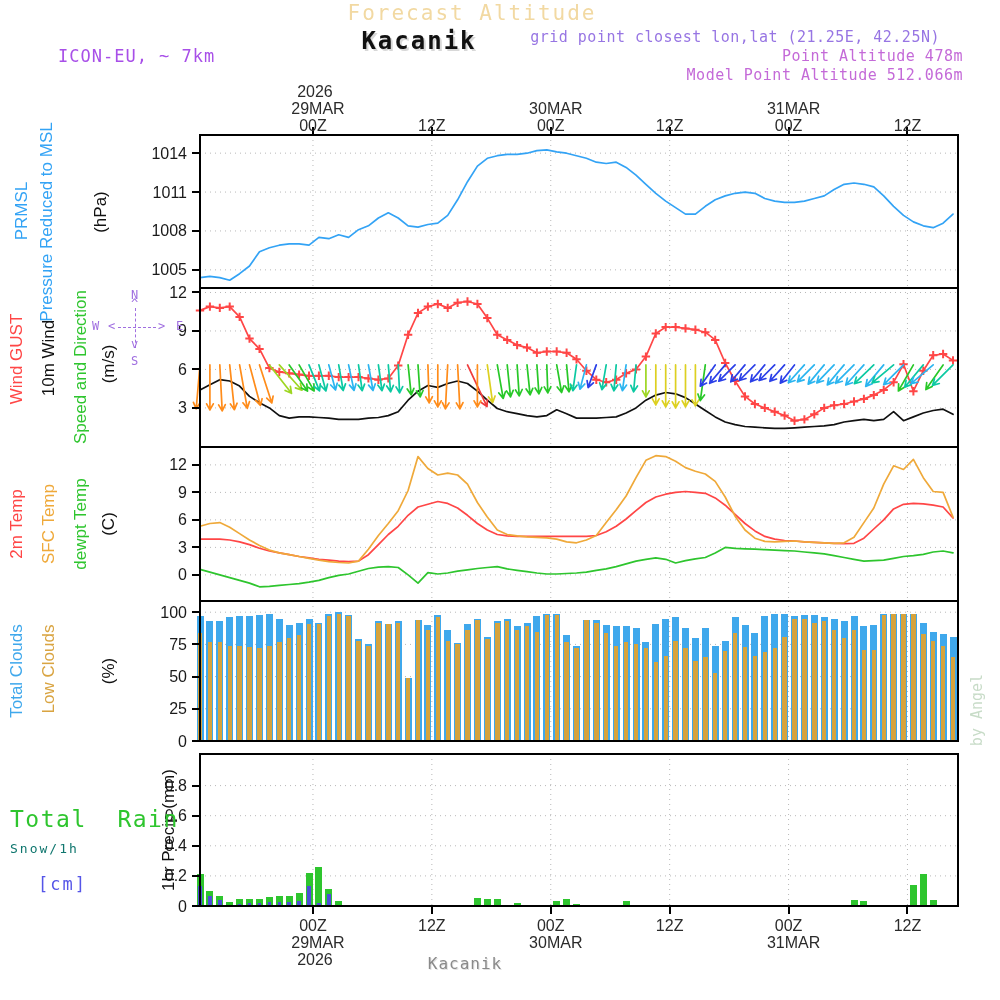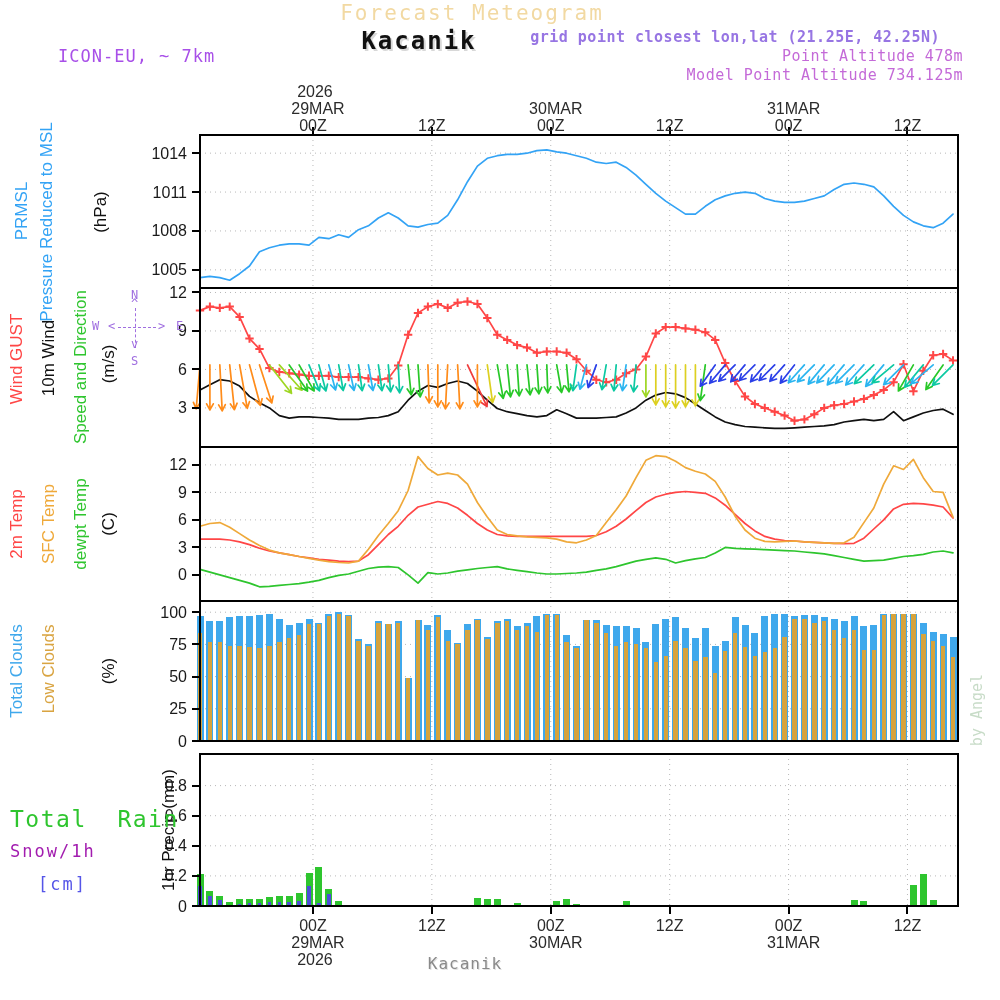--- a/index.html
+++ b/index.html
@@ -7,21 +7,21 @@
         font-family:"Liberation Sans",sans-serif;}
   .abs{position:absolute;white-space:pre;}
   .mono{font-family:"DejaVu Sans Mono",monospace;}
 
   
   #main-title{left:252px;top:1px;width:440px;text-align:center;font-size:21px;letter-spacing:2px;color:#f2d9a2;}
   #station-title{left:319px;top:27px;width:200px;text-align:center;font-size:24px;font-weight:bold;letter-spacing:2px;
                  color:#111;text-shadow:2px 2px 0 #d8d8d8;}
   .hdr-right{right:37px;text-align:right;font-size:15px;letter-spacing:.5px;}
   #req-line{top:9px;color:#9775e3;}
-  #grid-line{top:28px;right:60px;color:#9775e3;font-weight:bold;}
+  #grid-line{top:28px;right:60px;color:#9775e3;}
   #point-alt{top:47px;color:#c46ad8;text-align:center;}
   #model-alt{top:66px;color:#c46ad8;}
   #model-label{left:22px;top:46px;font-size:17px;letter-spacing:1px;color:#a84fe8;margin-left:36px;}
 
   
   .vlab{position:absolute;width:300px;text-align:center;transform:rotate(-90deg);
         font-size:17px;white-space:pre;pointer-events:none;}
   .lab-prmsl   {left:-128px;top:201px;color:#33a3f5;}
   .lab-pressure{left:-103px;top:212px;color:#33a3f5;}
   .lab-hpa     {left:-49px; top:202px;color:#111;}
@@ -33,21 +33,21 @@
   .lab-sfctemp {left:-101px;top:514px;color:#efa93a;}
   .lab-dewpt   {left:-69px; top:514px;color:#2ec52e;}
   .lab-c       {left:-41px; top:514px;color:#111;}
   .lab-totcld  {left:-133px;top:661px;color:#3fa8ec;}
   .lab-lowcld  {left:-101px;top:659px;color:#d9a441;}
   .lab-pct     {left:-41px; top:661px;color:#111;}
   .lab-precip  {left:19px;  top:820px;color:#111;}
   .lab-byangel {left:827px; top:701px;color:#c8dcc8;font-family:"DejaVu Sans Mono",monospace;font-size:15px;}
 
   .lab-rain{left:10px;top:806px;font-size:23px;letter-spacing:1.5px;color:#2ec52e;}
-  .lab-snow{left:10px;top:841px;font-size:17px;letter-spacing:2px;color:#a21caf;}
+  .lab-snow{left:10px;top:841px;font-size:13px;letter-spacing:2px;color:#0f766e;}
   .lab-cm  {left:38px;top:874px;font-size:17px;letter-spacing:2px;color:#5555e8;}
 
   
   #compass{left:88px;top:288px;width:110px;height:86px;color:#a06fe0;
            font-family:"DejaVu Sans Mono",monospace;font-size:12px;}
   #compass span{position:absolute;}
   .cmp-n{left:43px;top:0px;}
   .cmp-up{left:43px;top:9px;}
   .cmp-s{left:43px;top:66px;}
   .cmp-dn{left:43px;top:49px;}
@@ -60,25 +60,25 @@
 
   
   #footer-station{left:395px;top:954px;width:140px;text-align:center;font-size:16px;
                   color:#8a8a8a;text-shadow:1px 1px 0 #e2e2e2;letter-spacing:1px;}
   svg{position:absolute;left:0;top:0;}
 </style>
 </head>
 <body>
 <div id="page">
 
-  <div class="abs mono" id="main-title">Forecast Meteogram</div>
+  <div class="abs mono" id="main-title">Forecast Altitude</div>
   <div class="abs mono" id="station-title">Kacanik</div>
   <div class="abs mono hdr-right" id="grid-line">grid point closest lon,lat (21.25E, 42.25N)</div>
   <div class="abs mono hdr-right" id="point-alt">Point Altitude 478m</div>
-  <div class="abs mono hdr-right" id="model-alt">Model Point Altitude 734.125m</div>
+  <div class="abs mono hdr-right" id="model-alt">Model Point Altitude 512.066m</div>
   <div class="abs mono" id="model-label">ICON-EU, ~ 7km</div>
 
   <svg id="chart" width="1000" height="1000" viewBox="0 0 1000 1000">
       <g>
         <line x1="200" y1="269.84745762711884" x2="958" y2="269.84745762711884" stroke="#b8b8b8" stroke-width="1" stroke-dasharray="1 4"></line>
         <line x1="200" y1="230.94915254237296" x2="958" y2="230.94915254237296" stroke="#b8b8b8" stroke-width="1" stroke-dasharray="1 4"></line>
         <line x1="200" y1="192.05084745762704" x2="958" y2="192.05084745762704" stroke="#b8b8b8" stroke-width="1" stroke-dasharray="1 4"></line>
         <line x1="200" y1="153.15254237288113" x2="958" y2="153.15254237288113" stroke="#b8b8b8" stroke-width="1" stroke-dasharray="1 4"></line>
         <line x1="312.9568627450981" y1="135" x2="312.9568627450981" y2="288" stroke="#b8b8b8" stroke-width="1" stroke-dasharray="1 4"></line>
         <line x1="431.8588235294118" y1="135" x2="431.8588235294118" y2="288" stroke="#b8b8b8" stroke-width="1" stroke-dasharray="1 4"></line>

